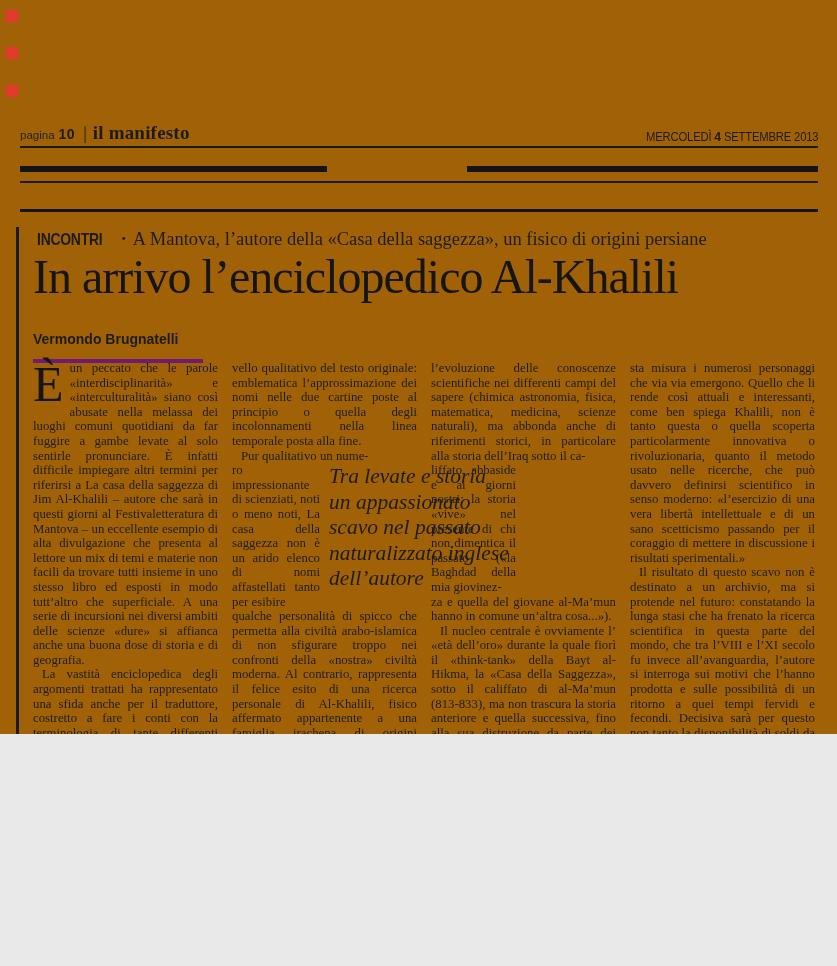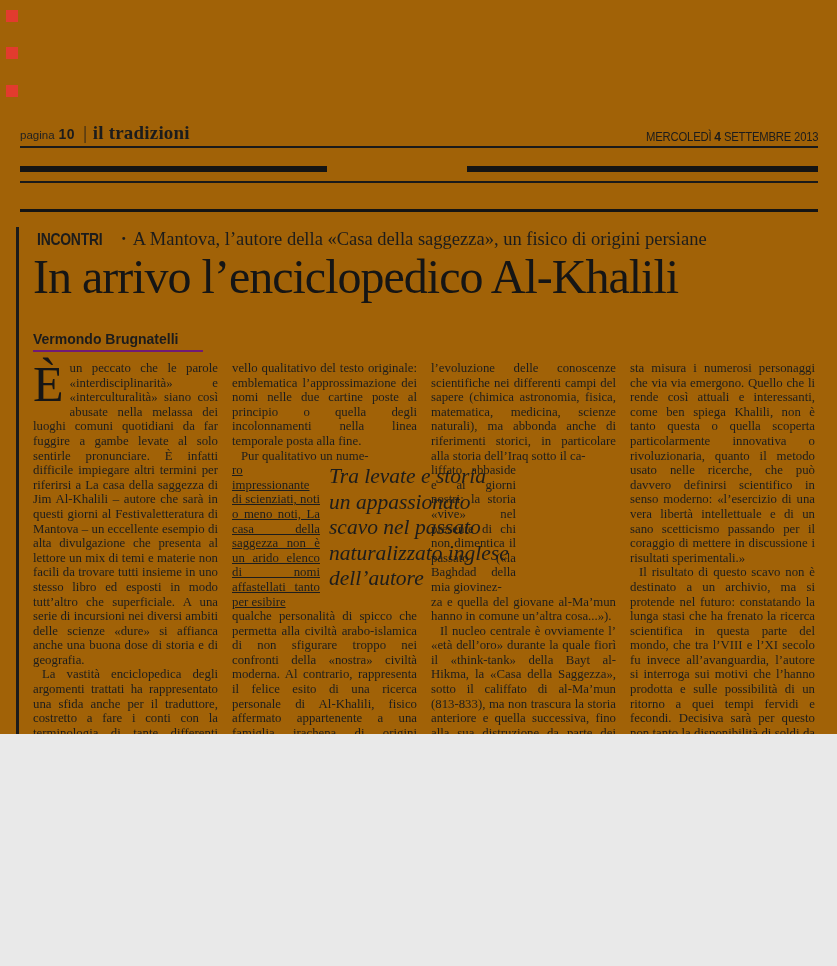--- a/index.html
+++ b/index.html
@@ -40,51 +40,51 @@
   .article-left-rule{position:absolute;left:16px;top:227px;width:3px;height:688px;background:#1b1b1b;}
   .kicker{position:absolute;left:37px;top:229px;white-space:nowrap;}
   .kicker-label{display:inline-block;font-family:"Liberation Sans",sans-serif;font-weight:bold;
     font-size:17px;letter-spacing:-.3px;transform:scaleX(.82);transform-origin:left bottom;vertical-align:baseline;}
   .kicker-sep{font-weight:bold;font-size:18px;margin:0 2px 0 0;}
   .kicker-text{font-size:18.5px;}
   .headline{position:absolute;left:33px;top:251px;font-size:48px;line-height:1.1;
     letter-spacing:-1px;white-space:nowrap;color:#151515;text-align:right;}
   .byline{position:absolute;left:33px;top:331px;width:170px;
     font-family:"Liberation Sans",sans-serif;font-weight:bold;font-size:14px;
-    border-bottom:2px solid #701a75;padding-bottom:3px;}
+    border-bottom:4px solid #701a75;padding-bottom:12px;}
 
   
   .article-body{position:absolute;left:33px;top:361px;width:782px;height:560px;
     display:grid;grid-template-columns:repeat(4,1fr);column-gap:14px;
     font-size:12.8px;line-height:14.6px;text-align:justify;color:#1d1d1d;}
   .article-body p{margin:0;}
   .article-body p.indent{text-indent:9px;}
   .drop-cap{float:left;font-size:50px;line-height:41px;margin:3px 6px 0 0;color:#161616;}
-  .narrow-right{width:88px;text-decoration:underline;}
+  .narrow-right{width:88px;}
   .narrow-left{width:85px;margin-left:100px;}
 
   
   .pull-quote{position:absolute;left:329px;top:464px;width:210px;
     font-style:italic;font-size:21.5px;line-height:25.5px;color:#1c1c1c;}
 </style>
 </head>
 <body>
 
 <div class="page">
 
   <div class="crop-mark m1" style="background: rgb(226, 59, 46);"></div>
   <div class="crop-mark m2" style="background: rgb(226, 59, 46);"></div>
   <div class="crop-mark m3" style="background: rgb(226, 59, 46);"></div>
 
   <div class="header-row">
     <div class="header-left">
       <span class="pagina-label">pagina</span>
       <span class="page-number">10</span>
       <span class="header-sep">|</span>
-      <span class="masthead">il tradizioni</span>
+      <span class="masthead">il manifesto</span>
     </div>
     <div class="issue-date">
       <span>MERCOLEDÌ</span>
       <span class="day">4</span>
       <span>SETTEMBRE 2013</span>
     </div>
   </div>
 
   <div class="rule rule-a"></div>
 

